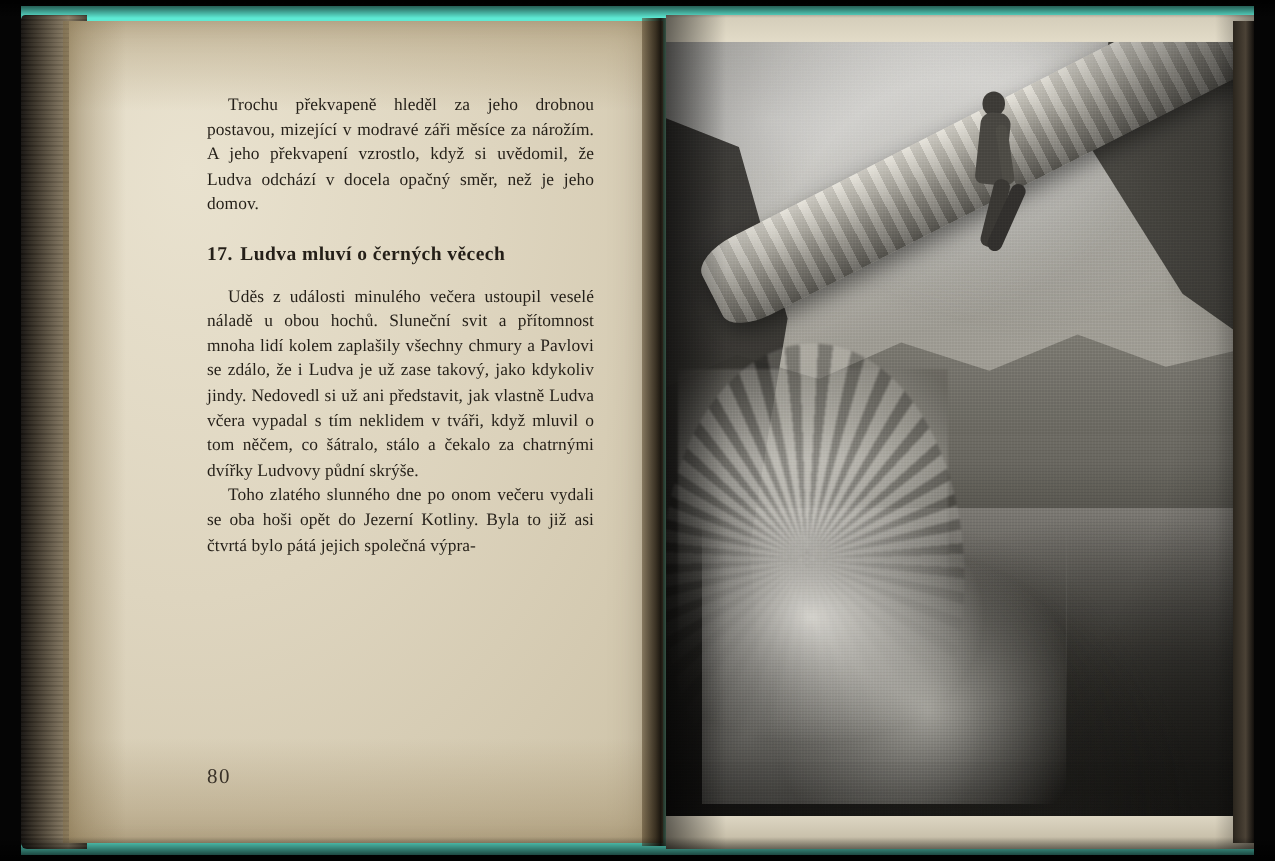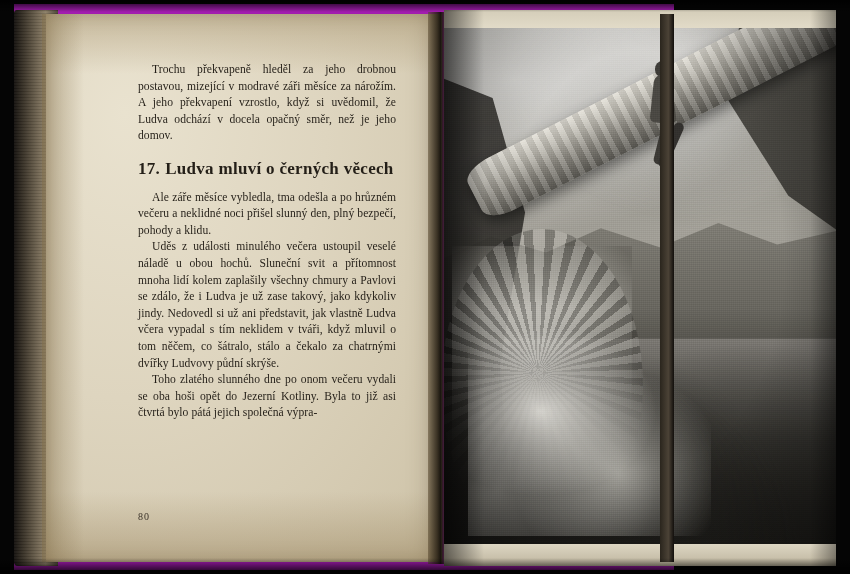--- a/index.html
+++ b/index.html
@@ -23,23 +23,23 @@
   .bg-frame {
     position: absolute;
     inset: 0;
     background: #050505;
   }
   
   .book-body {
     position: absolute;
     left: 14px;
     top: 4px;
-    width: 660px;
+    width: 822px;
     height: 566px;
-    background: #a21caf;
+    background: #5eead4;
   }
   
   .left-edge {
     position: absolute;
     left: 0px;
     top: 6px;
     width: 44px;
     height: 556px;
     background: linear-gradient(90deg, #161310 0%, #3b3429 22%, #6e6350 52%, #8d8068 72%, #4a4236 100%);
     border-radius: 3px 0 0 4px;
@@ -95,31 +95,31 @@
     text-align: justify;
     text-justify: inter-word;
     letter-spacing: .05px;
   }
   .text-col p {
     margin: 0 0 0 0;
     text-indent: 14px;
   }
   .chapter-head {
     margin: 16px 0 12px 0;
-    font-size: 17px;
+    font-size: 13px;
     font-weight: bold;
     text-indent: 0;
     letter-spacing: .3px;
   }
   .chapter-head .num { margin-right: 5px; }
   .folio {
     position: absolute;
     left: 92px;
     top: 497px;
-    font-size: 10px;
+    font-size: 14px;
     color: #3a3228;
     letter-spacing: 1px;
   }
   
   .gutter {
     position: absolute;
     left: 414px;
     top: 8px;
     width: 24px;
     height: 552px;
@@ -339,21 +339,20 @@
       <div class="stain-b"></div>
       <div class="stain-c"></div>
 
       <div class="text-col">
         <p>Trochu překvapeně hleděl za jeho drobnou postavou, mizející v modravé záři měsíce za nárožím. A jeho překvapení vzrostlo, když si uvědomil, že Ludva odchází v docela opačný směr, než je jeho domov.</p>
 
         <div class="chapter-head">
           <span class="num">17.</span><span>Ludva mluví o černých věcech</span>
         </div>
 
-        <p>Ale záře měsíce vybledla, tma odešla a po hrůzném večeru a neklidné noci přišel slunný den, plný bezpečí, pohody a klidu.</p>
         <p>Uděs z události minulého večera ustoupil veselé náladě u obou hochů. Sluneční svit a přítomnost mnoha lidí kolem zaplašily všechny chmury a Pavlovi se zdálo, že i Ludva je už zase takový, jako kdykoliv jindy. Nedovedl si už ani představit, jak vlastně Ludva včera vypadal s tím neklidem v tváři, když mluvil o tom něčem, co šátralo, stálo a čekalo za chatrnými dvířky Ludvovy půdní skrýše.</p>
         <p>Toho zlatého slunného dne po onom večeru vydali se oba hoši opět do Jezerní Kotliny. Byla to již asi čtvrtá bylo pátá jejich společná výpra-</p>
       </div>
 
       <div class="folio">80</div>
     </div>
 
     <div class="gutter"></div>
 
     <div class="page-right">

